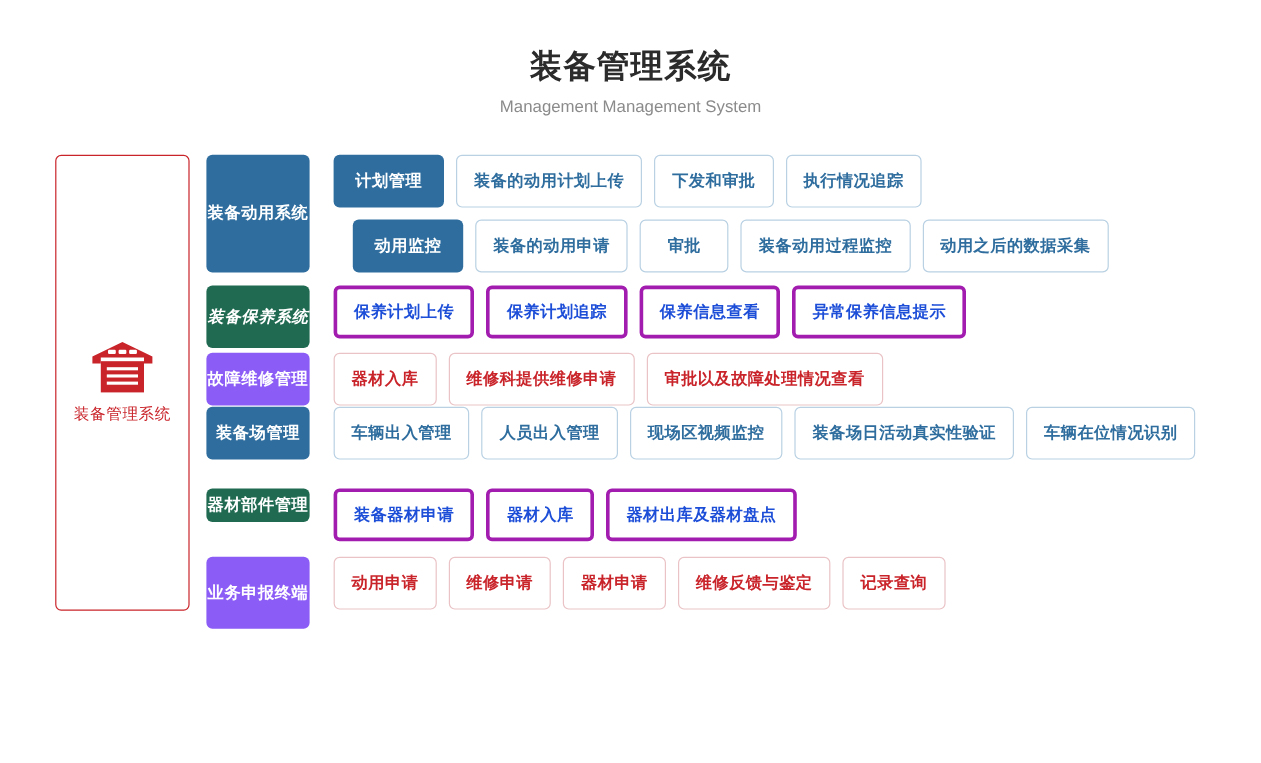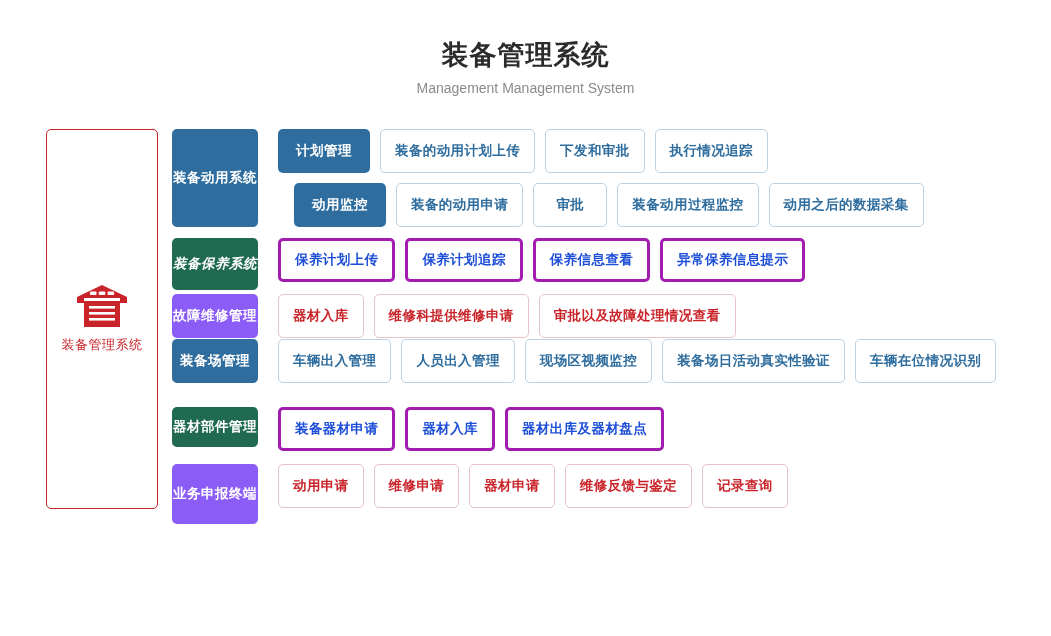--- a/index.html
+++ b/index.html
@@ -244,21 +244,21 @@
       <div class="leaf">车辆出入管理</div>
       <div class="leaf">人员出入管理</div>
       <div class="leaf">现场区视频监控</div>
       <div class="leaf">装备场日活动真实性验证</div>
       <div class="leaf">车辆在位情况识别</div>
     </div>
   </div>
 
   <div class="row theme-green" style="top:288px;">
     <div class="group-col">
-      <div class="group-box" style="height:40px;">器材部件管理</div>
+      <div class="group-box" style="height:28px;">器材部件管理</div>
     </div>
     <div class="subrow">
       <div class="leaf">装备器材申请</div>
       <div class="leaf" style="min-width:72px;">器材入库</div>
       <div class="leaf">器材出库及器材盘点</div>
     </div>
   </div>
 
   <div class="row theme-red" style="top:345px;">
     <div class="group-col">

